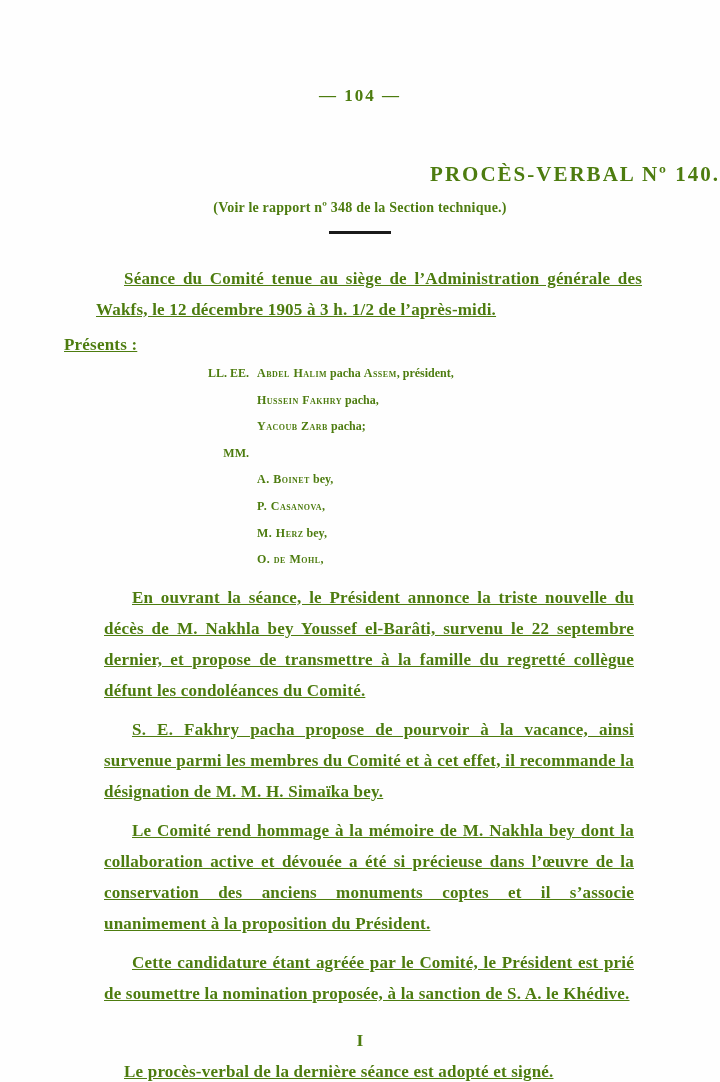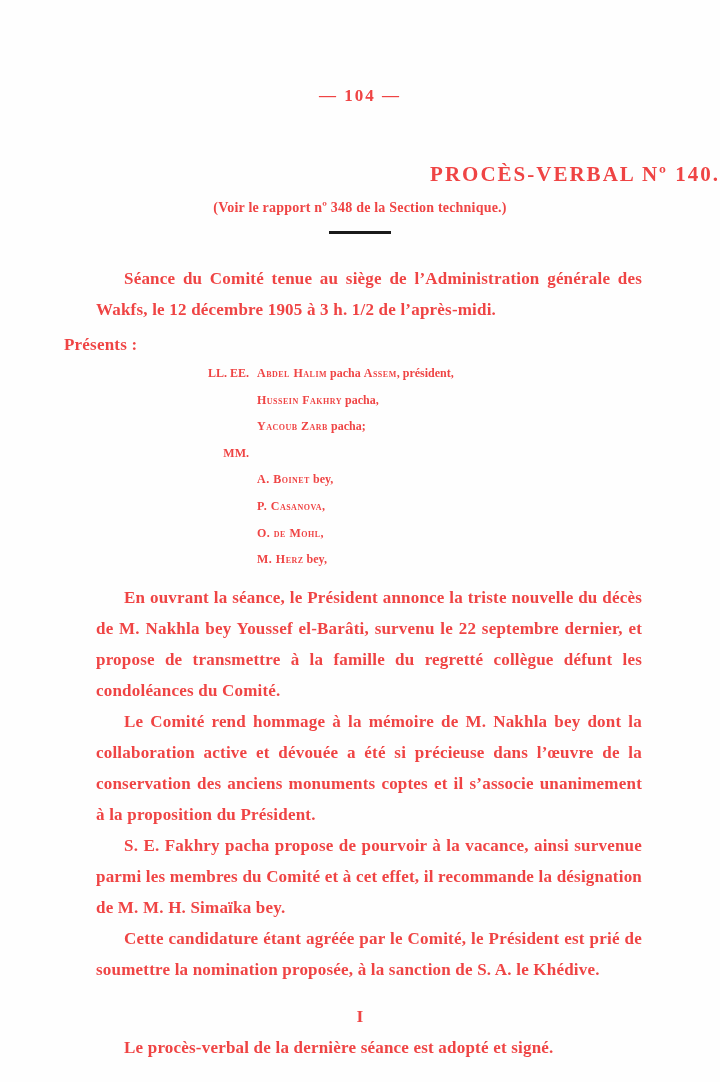--- a/index.html
+++ b/index.html
@@ -6,21 +6,21 @@
     margin: 0;
     padding: 0;
     background: #ffffff;
   }
   .page {
     position: relative;
     width: 720px;
     height: 1082px;
     margin: 0 auto;
     background: #fefefe;
-    color: #ef4444;
+    color: #4d7c0f;
     font-family: "Liberation Serif", "DejaVu Serif", serif;
     font-weight: 700;
     overflow: hidden;
     box-sizing: border-box;
   }
   .pagenum {
     margin-top: 86px;
     text-align: center;
     font-size: 17px;
     letter-spacing: 2px;
@@ -41,20 +41,21 @@
   .rule {
     width: 62px;
     height: 3px;
     background: #1a1a1a;
     margin: 15px auto 0 auto;
   }
   .bodytext {
     font-size: 17px;
     line-height: 31px;
     letter-spacing: 0.2px;
+    text-decoration: underline;
   }
   .intro {
     margin: 29px 78px 0 96px;
     text-indent: 28px;
     text-align: justify;
   }
   .presents {
     margin: 4px 0 0 64px;
   }
   .attendees {
@@ -76,21 +77,21 @@
     white-space: nowrap;
   }
   .sc {
     font-variant: small-caps;
     letter-spacing: 0.5px;
   }
   .paragraphs {
     margin: 9px 78px 0 96px;
   }
   .paragraphs p {
-    margin: 0;
+    margin: 8px;
     text-indent: 28px;
     text-align: justify;
   }
   .section-numeral {
     margin-top: 21px;
     text-align: center;
     font-size: 17.5px;
   }
   .closing {
     margin: 5px 78px 0 96px;
@@ -139,36 +140,36 @@
     <span class="att-name"><span class="sc">A. Boinet</span><span> bey,</span></span>
   </div>
 
   <div class="att-row">
     <span class="att-prefix"></span>
     <span class="att-name"><span class="sc">P. Casanova</span><span>,</span></span>
   </div>
 
   <div class="att-row">
     <span class="att-prefix"></span>
-    <span class="att-name"><span class="sc">O. de Mohl</span><span>,</span></span>
+    <span class="att-name"><span class="sc">M. Herz</span><span> bey,</span></span>
   </div>
 
   <div class="att-row">
     <span class="att-prefix"></span>
-    <span class="att-name"><span class="sc">M. Herz</span><span> bey,</span></span>
+    <span class="att-name"><span class="sc">O. de Mohl</span><span>,</span></span>
   </div>
 
 </div>
 
   <div class="paragraphs bodytext">
   <p>En ouvrant la séance, le Président annonce la triste nouvelle du décès de M. Nakhla bey Youssef el-Barâti, survenu le 22 septembre dernier, et propose de transmettre à la famille du regretté collègue défunt les condoléances du Comité.</p>
 
+  <p>S. E. Fakhry pacha propose de pourvoir à la vacance, ainsi survenue parmi les membres du Comité et à cet effet, il recommande la désignation de M. M. H. Simaïka bey.</p>
+
   <p>Le Comité rend hommage à la mémoire de M. Nakhla bey dont la collaboration active et dévouée a été si précieuse dans l’œuvre de la conservation des anciens monuments coptes et il s’associe unanimement à la proposition du Président.</p>
-
-  <p>S. E. Fakhry pacha propose de pourvoir à la vacance, ainsi survenue parmi les membres du Comité et à cet effet, il recommande la désignation de M. M. H. Simaïka bey.</p>
 
   <p>Cette candidature étant agréée par le Comité, le Président est prié de soumettre la nomination proposée, à la sanction de S. A. le Khédive.</p>
 </div>
 
   <div class="section-numeral">I</div>
 
   <p class="closing bodytext">Le procès-verbal de la dernière séance est adopté et signé.</p>
 
 </div>
 

